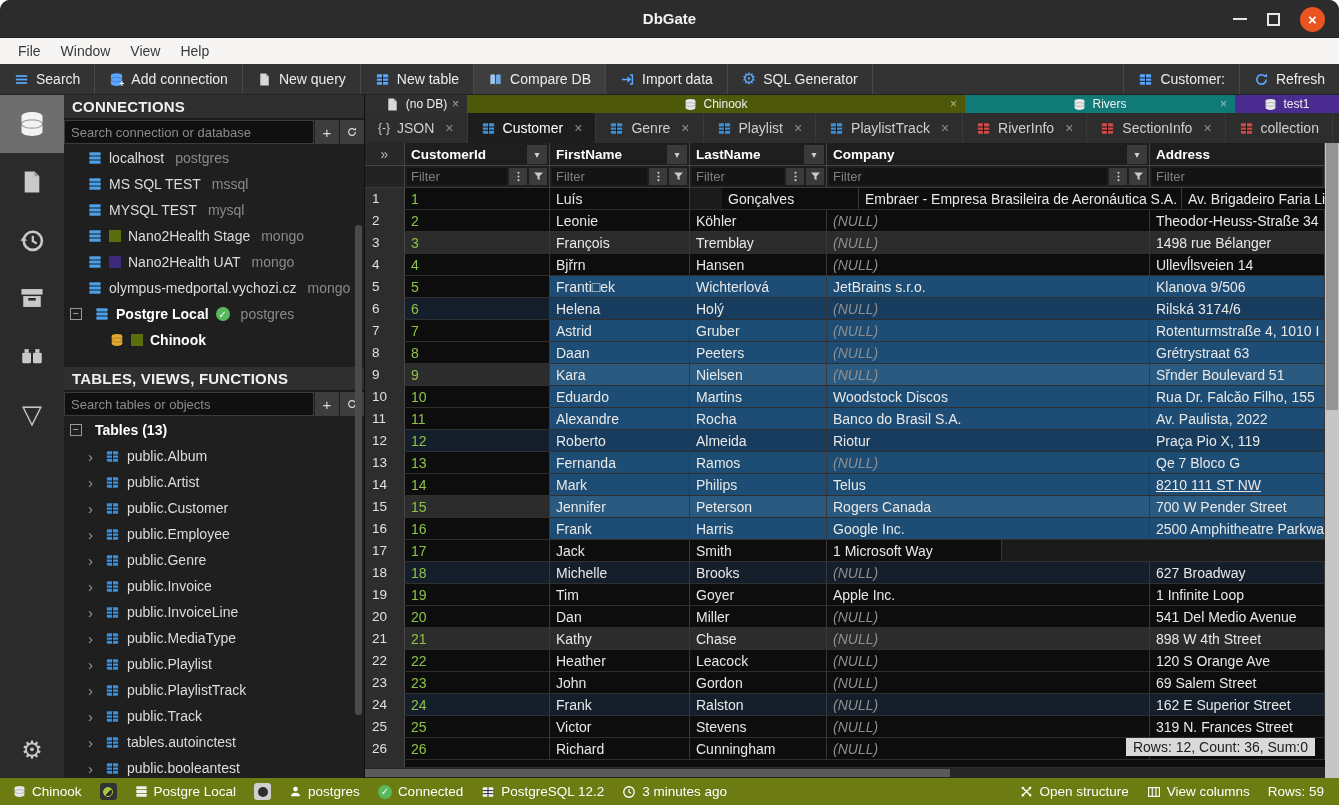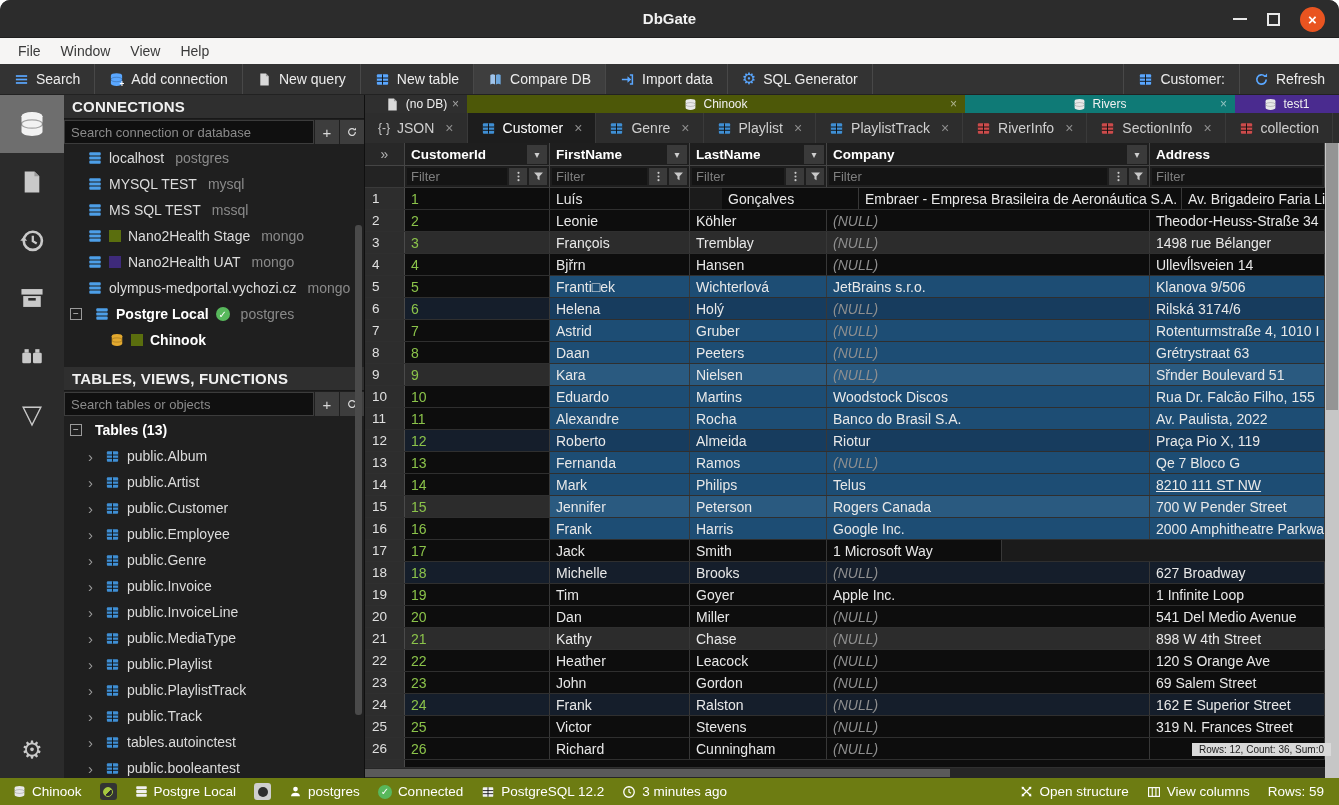--- a/index.html
+++ b/index.html
@@ -83,21 +83,21 @@
   .c.nullc{color:#8f8f8f;font-style:italic;}
   .r .c.sel{background:#1d4d74;}
   .r.s3 .c.sel{background:#2a5a80;}
   .r.s6 .c.sel{background:#173c5e;}
   .partialrow{height:8px;background:#0d0d0d;border-bottom:1px solid #2f2f2f;flex:none;display:flex;}
   .partialrow .ph{width:40px;background:#2d2d2d;border-right:1px solid #4a4a4a;}
   .hscroll{height:10px;background:#262626;flex:none;position:relative;}
   .hscroll .thumb{position:absolute;left:0;top:1px;height:8px;width:585px;background:#5a5a5a;}
   .vscroll{position:absolute;top:0;right:0;width:14px;bottom:0;background:#c6c6c6;}
   .vscroll .vthumb{position:absolute;top:0;left:1px;width:12px;height:42%;background:#949494;}
-  .chip{position:absolute;right:8px;bottom:22px;background:#d9d9d9;color:#1c1c1c;font-size:10px;padding:1px 7px;white-space:nowrap;}
+  .chip{position:absolute;right:24px;bottom:22px;background:#d9d9d9;color:#1c1c1c;font-size:14px;padding:1px 7px;white-space:nowrap;}
 
   
   .statusbar{height:27px;background:#6d7c12;flex:none;display:flex;align-items:center;justify-content:space-between;color:#fff;font-size:13.5px;padding:0 10px 0 8px;}
   .sb-side{display:flex;align-items:center;gap:8px;}
   .sbitem{display:flex;align-items:center;gap:6px;padding:0 5px;white-space:nowrap;}
   .badge1{width:17px;height:17px;border-radius:3px;background:#333;display:flex;align-items:center;justify-content:center;}
   .badge1 .dot{width:10px;height:10px;border-radius:50%;background:linear-gradient(135deg,#a6c93f 55%,#2b2b2b 45%);border:1px solid #a6c93f;}
   .badge2{width:17px;height:17px;border-radius:3px;background:#cfcfcf;display:flex;align-items:center;justify-content:center;}
   .badge2 .dot{width:10px;height:10px;border-radius:50%;background:#2e2e2e;}
   .okcirc{width:14px;height:14px;border-radius:50%;background:#58b85c;color:#fff;font-size:10px;display:flex;align-items:center;justify-content:center;font-weight:bold;}
@@ -296,33 +296,33 @@
               <span class="dbtype">postgres</span>
             </div>
             <div class="titem">
               <span class="icn">
                 <svg xmlns="http://www.w3.org/2000/svg" width="14" height="14" viewBox="0 0 16 16">
                   <rect x="1.5" y="1.5" width="13" height="3.6" rx="1" fill="#4d9fe8"></rect>
                   <rect x="1.5" y="6.2" width="13" height="3.6" rx="1" fill="#4d9fe8"></rect>
                   <rect x="1.5" y="10.9" width="13" height="3.6" rx="1" fill="#4d9fe8"></rect>
                 </svg>
               </span>
-              <span class="lbl">MYSQL TEST</span>
-              <span class="dbtype">mysql</span>
+              <span class="lbl">MS SQL TEST</span>
+              <span class="dbtype">mssql</span>
             </div>
             <div class="titem">
               <span class="icn">
                 <svg xmlns="http://www.w3.org/2000/svg" width="14" height="14" viewBox="0 0 16 16">
                   <rect x="1.5" y="1.5" width="13" height="3.6" rx="1" fill="#4d9fe8"></rect>
                   <rect x="1.5" y="6.2" width="13" height="3.6" rx="1" fill="#4d9fe8"></rect>
                   <rect x="1.5" y="10.9" width="13" height="3.6" rx="1" fill="#4d9fe8"></rect>
                 </svg>
               </span>
-              <span class="lbl">MS SQL TEST</span>
-              <span class="dbtype">mssql</span>
+              <span class="lbl">MYSQL TEST</span>
+              <span class="dbtype">mysql</span>
             </div>
             <div class="titem">
               <span class="icn">
                 <svg xmlns="http://www.w3.org/2000/svg" width="14" height="14" viewBox="0 0 16 16">
                   <rect x="1.5" y="1.5" width="13" height="3.6" rx="1" fill="#4d9fe8"></rect>
                   <rect x="1.5" y="6.2" width="13" height="3.6" rx="1" fill="#4d9fe8"></rect>
                   <rect x="1.5" y="10.9" width="13" height="3.6" rx="1" fill="#4d9fe8"></rect>
                 </svg>
               </span>
               <span class="swatch" style="background: rgb(90, 110, 14);"></span>
@@ -918,21 +918,21 @@
               <div class="c sel" style="width: 137px;">Peterson</div>
               <div class="c sel" style="width: 323px;">Rogers Canada</div>
               <div class="c sel" style="width: 175px;">700 W Pender Street</div>
             </div>
             <div class="r">
               <div class="rh">16</div>
               <div class="c idc" style="width: 145px;">16</div>
               <div class="c sel" style="width: 140px;">Frank</div>
               <div class="c sel" style="width: 137px;">Harris</div>
               <div class="c sel" style="width: 323px;">Google Inc.</div>
-              <div class="c sel" style="width: 175px;">2000 Amphitheatre Parkwa</div>
+              <div class="c sel" style="width: 175px;">2500 Amphitheatre Parkwa</div>
             </div>
             <div class="r">
               <div class="rh">17</div>
               <div class="c idc" style="width: 145px;">17</div>
               <div class="c" style="width: 140px;">Jack</div>
               <div class="c" style="width: 137px;">Smith</div>
               <div class="c" style="width: 175px;">1 Microsoft Way</div>
             </div>
             <div class="r s6">
               <div class="rh">18</div>

